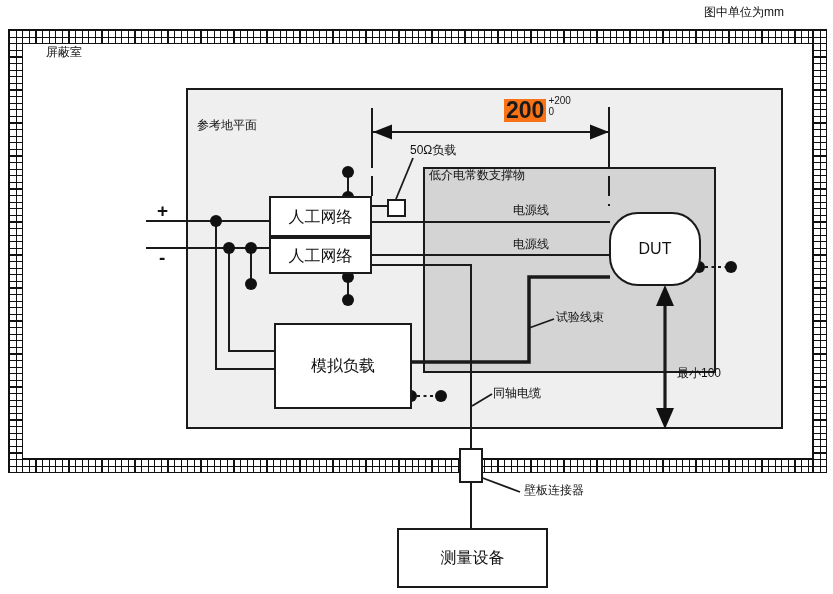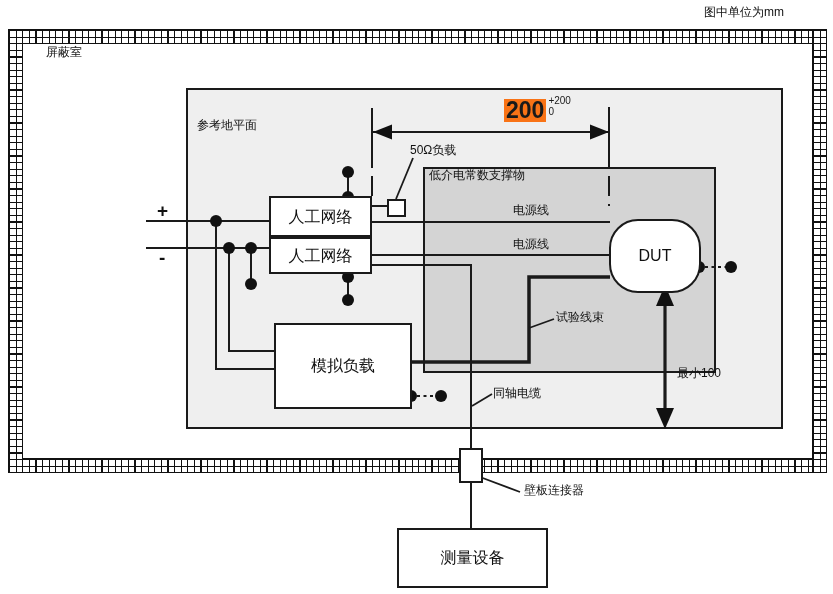--- a/index.html
+++ b/index.html
@@ -100,21 +100,21 @@
   <div class="box" style="left:269px;top:196px;width:103px;height:41px;">
     <span>人工网络</span>
     </div>
   <div class="box" style="left:269px;top:237px;width:103px;height:37px;">
     <span>人工网络</span>
     </div>
   <div class="box" style="left:387px;top:199px;width:19px;height:18px;border-width:2px;"></div>
   <div class="box" style="left:274px;top:323px;width:138px;height:86px;">
     <span>模拟负载</span>
     </div>
-  <div class="box" style="left:609px;top:219px;width:92px;height:74px;border-radius:29px;">
+  <div class="box" style="left:609px;top:212px;width:92px;height:74px;border-radius:29px;">
     <span>DUT</span>
     </div>
   <div class="box" style="left:459px;top:448px;width:24px;height:35px;z-index:6;"></div>
   <div class="box" style="left:397px;top:528px;width:151px;height:60px;">
     <span>测量设备</span>
     </div>
 
   <div class="lbl" style="left:704px;top:5px;">图中单位为mm</div>
   <div class="lbl" style="left:46px;top:45px;">屏蔽室</div>
   <div class="lbl" style="left:197px;top:76px;margin-top:42px;">参考地平面</div>

